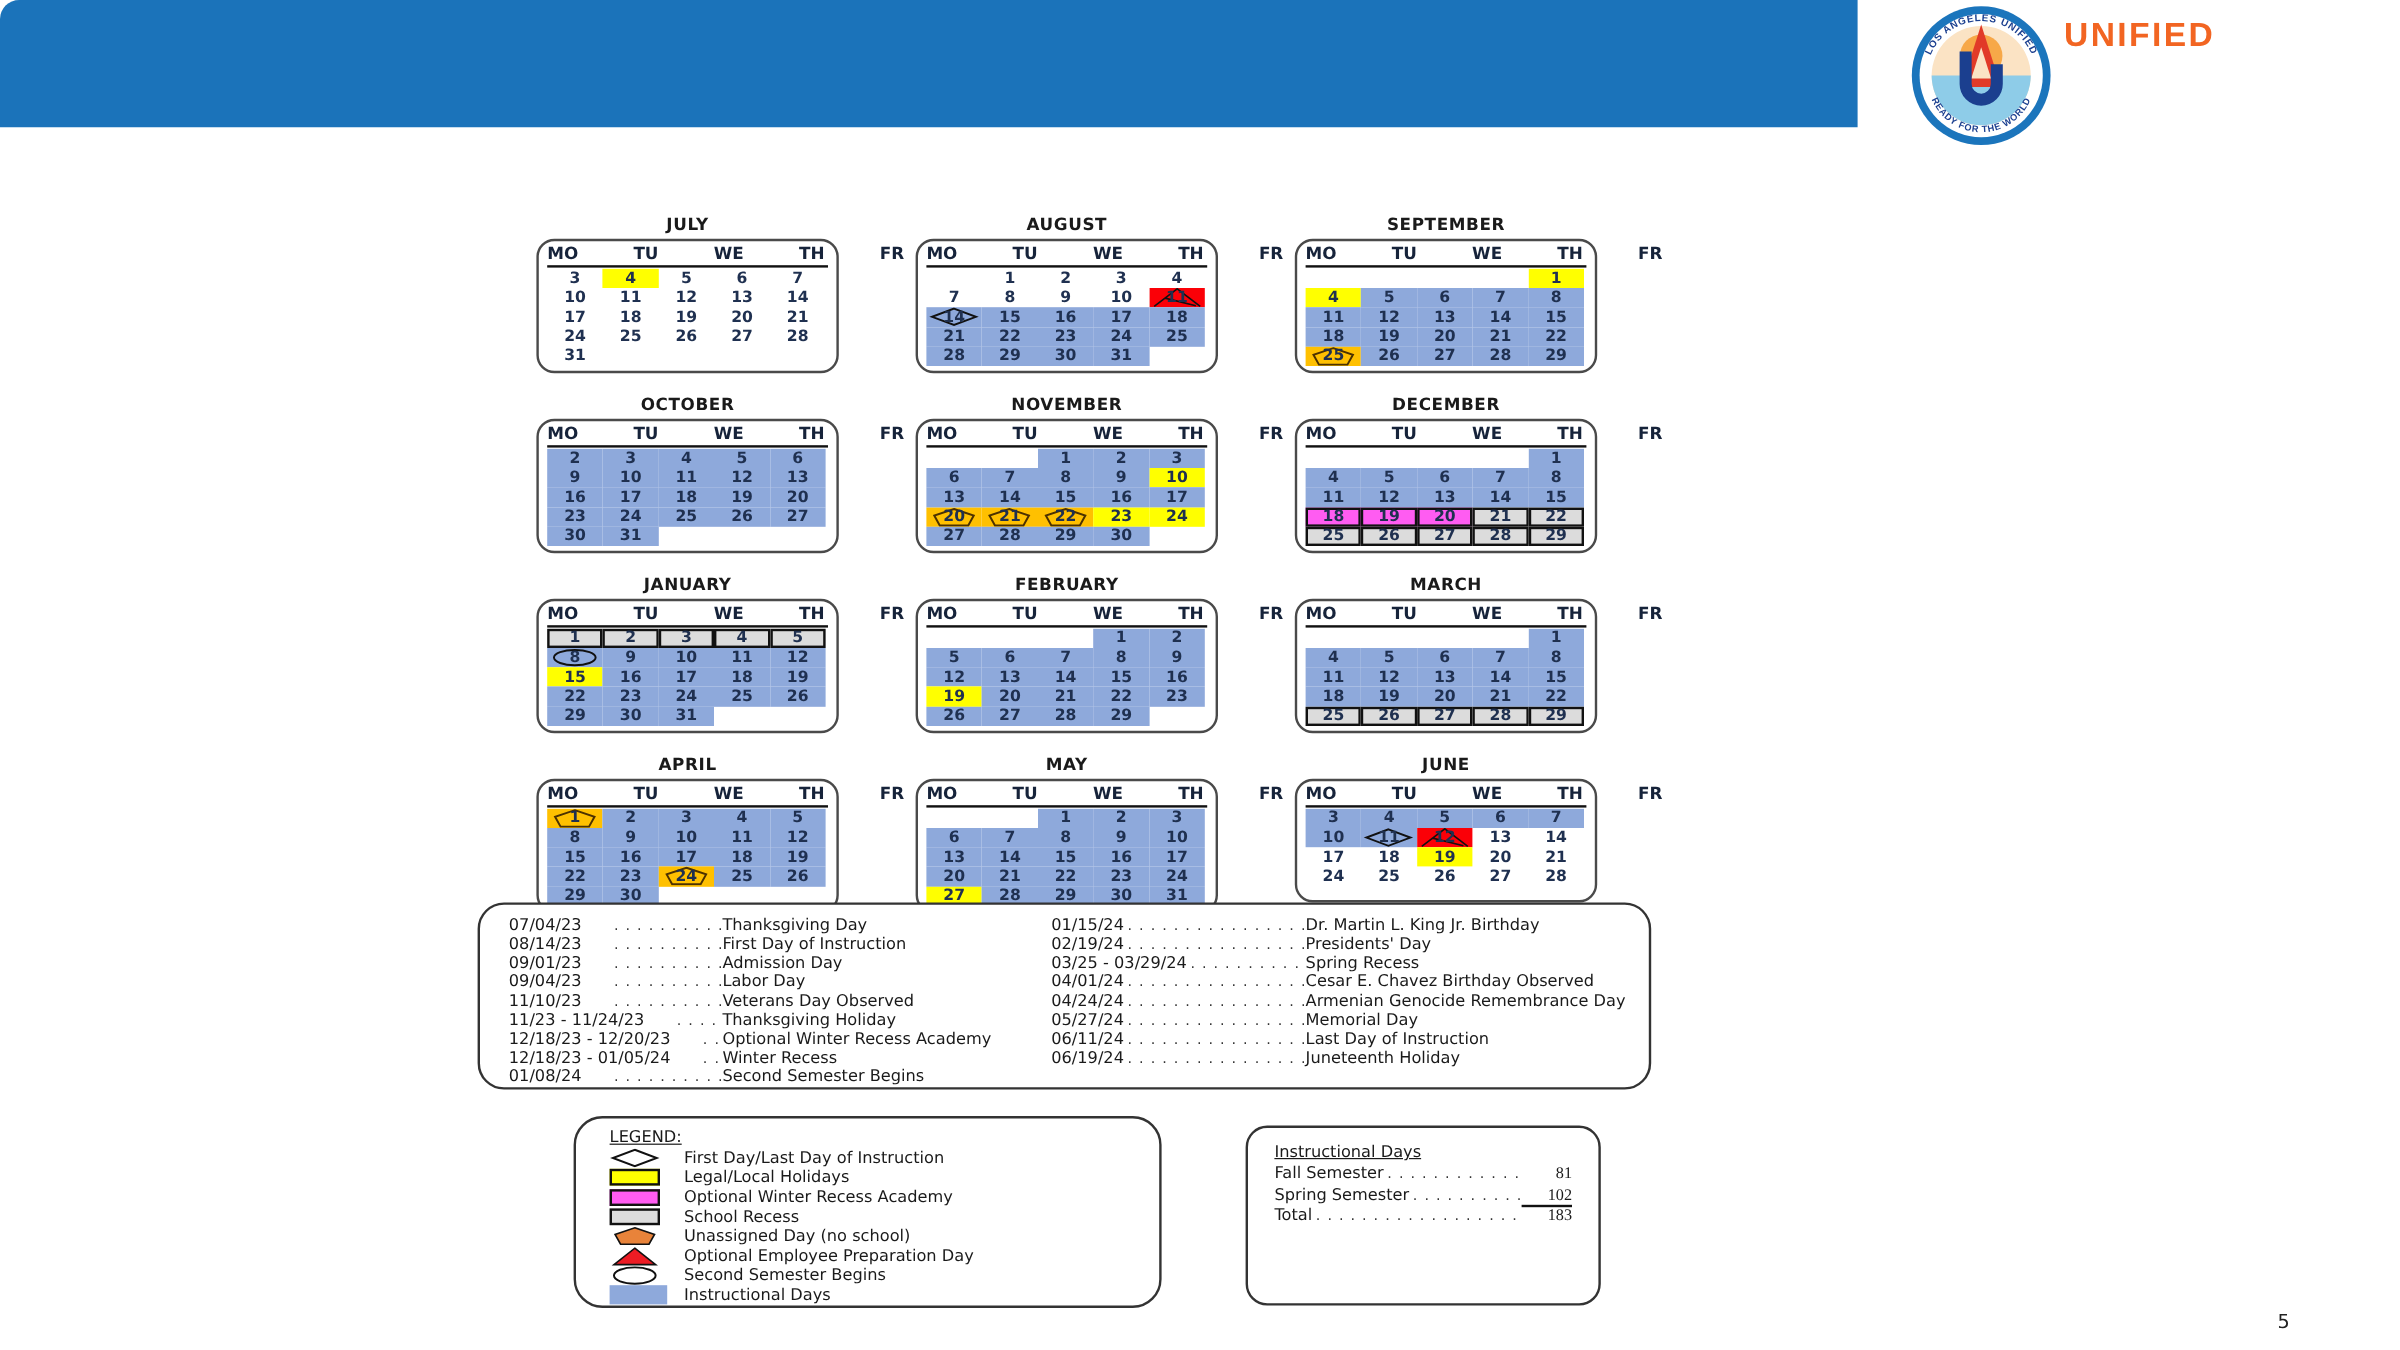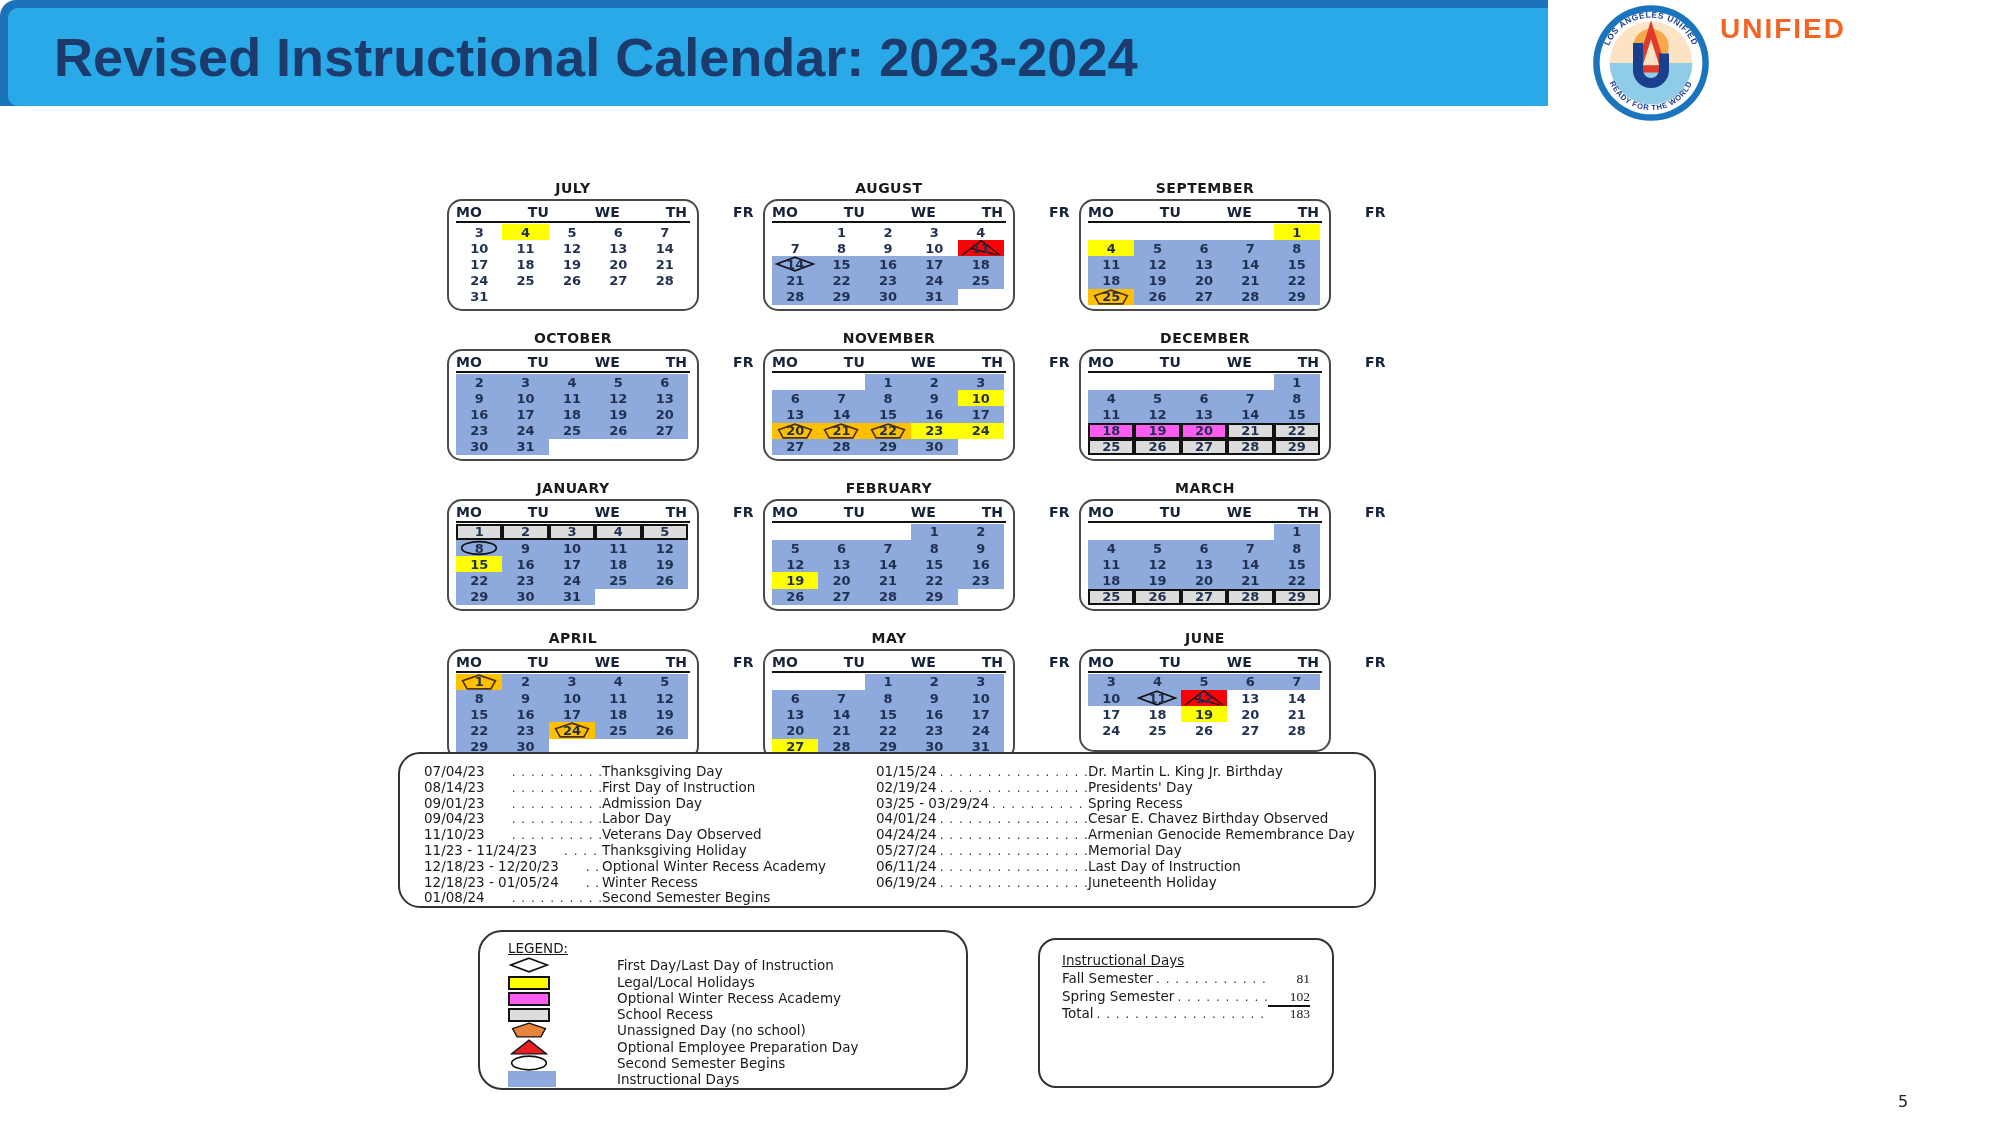--- a/index.html
+++ b/index.html
@@ -83,21 +83,21 @@
   .lead::after { content:" . . . . . . . . . . . . . . . . . . . . . . . . . . . ."; letter-spacing:1px; }
   .kd-label { white-space:nowrap; }
 
   
   .legend {
     position:absolute; left:478px; top:930px; width:490px; height:160px;
     border:2px solid #333; border-radius:24px; background:#fff;
     padding:8px 10px 0 28px;
   }
   .legend-title { font-size:13.5px; color:#1a1a1a; text-decoration:underline; height:17px; }
-  .legend-row { display:flex; align-items:flex-end; height:16.3px; font-size:13.5px; color:#1a1a1a;gap:47px; }
+  .legend-row { display:flex; align-items:center; height:16.3px; font-size:13.5px; color:#1a1a1a; }
   .legend-shape { width:62px; display:flex; justify-content:flex-start; align-items:center; }
   .lg-box { width:42px; height:14px; border:2px solid #111; }
   .lg-box-plain { width:48px; height:16px; }
   .lg-svg { width:42px; height:16px; }
 
   
   .instr {
     position:absolute; left:1038px; top:938px; width:296px; height:150px;
     border:2px solid #333; border-radius:18px; background:#fff;
     padding:12px 22px 0 22px; font-size:13.5px; color:#1a1a1a;
@@ -110,23 +110,20 @@
 
   
   .pageno { position:absolute; left:1898px; top:1092px; font-size:16px; color:#222; }
 </style>
 </head>
 <body>
 
 <div class="page">
 
   <div class="banner-shadow"></div>
-  <div class="banner" style="background: rgb(41, 169, 232);">
-    <h1 style="color: rgb(29, 58, 109);">Revised Instructional Calendar: 2023-2024</h1>
-  </div>
 
   <div class="logo">
     <svg class="seal" viewBox="0 0 100 100">
       <circle cx="50" cy="50" r="49" fill="#1b75bc"></circle>
       <circle cx="50" cy="50" r="43.5" fill="#ffffff"></circle>
       <circle cx="50" cy="50" r="35" fill="#fbe3c4"></circle>
       <path d="M15,50 A35,35 0 0 0 85,50 Z" fill="#8ecce8"></path>
       <circle cx="50" cy="36" r="15" fill="#f6a13b" opacity="0.9"></circle>
       <polygon points="50,14 64,58 36,58" fill="#e13a28"></polygon>
       <polygon points="50,30 57,52 43,52" fill="#fbe3c4"></polygon>

